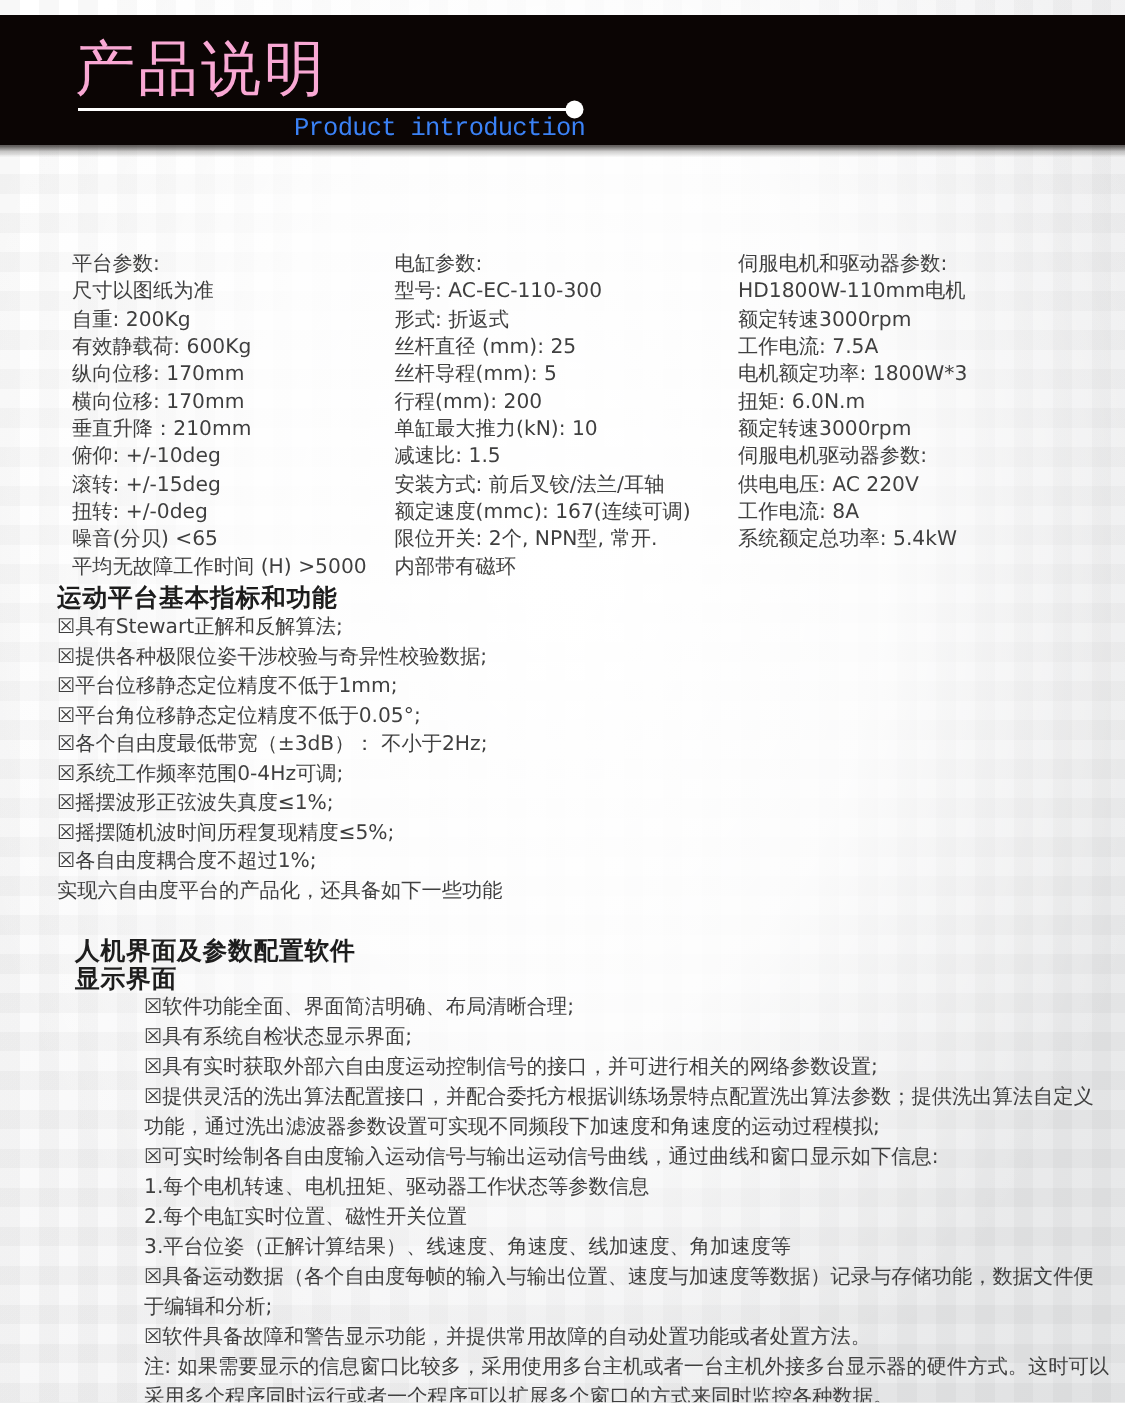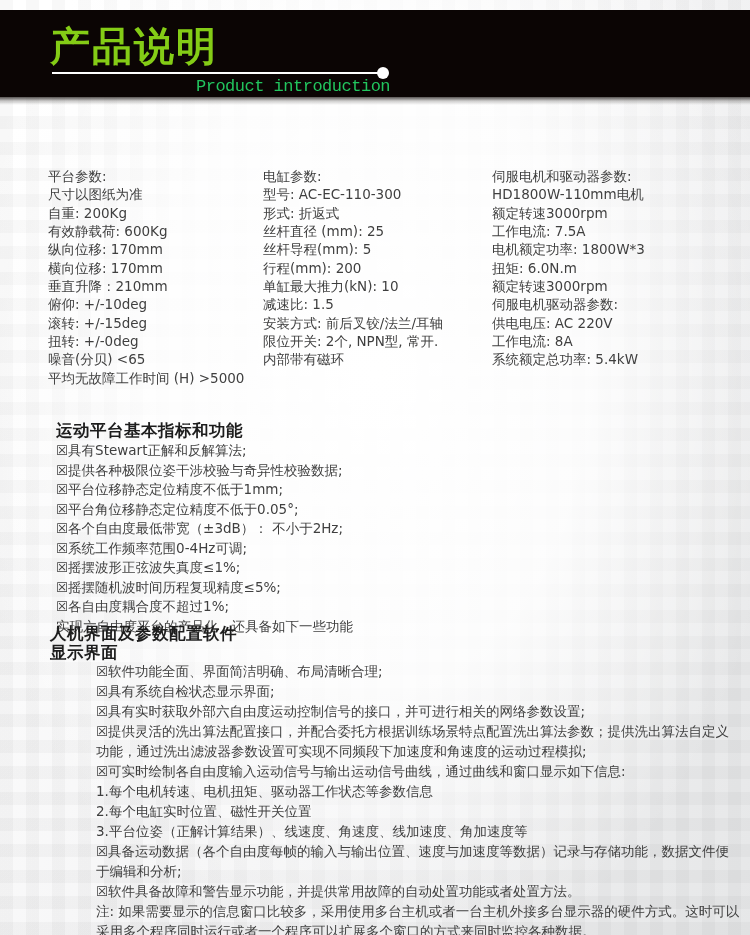--- a/index.html
+++ b/index.html
@@ -18,44 +18,44 @@
   .banner {
     position:absolute; top:10px; left:0; width:750px; height:87px;
     background:#0b0504;
   }
   .banner::after {
     content:""; position:absolute; left:0; top:100%; width:100%; height:8px;
     background:linear-gradient(to bottom, rgba(60,56,54,0.85), rgba(120,118,116,0.35) 50%, rgba(150,150,150,0));
   }
   .banner h1 {
     position:absolute; left:50px; top:11px;
-    font-size:40px; font-weight:700; color:#84cc16; letter-spacing:2px;
+    font-size:40px; font-weight:400; color:#f9a8d4; letter-spacing:2px;
     line-height:50px; white-space:nowrap;
   }
   .rule {
     position:absolute; left:52px; top:62px; width:330px; height:2px; background:#ffffff;
   }
   .rule .dot {
     position:absolute; right:-7px; top:-5px; width:12px; height:12px;
     border-radius:50%; background:#ffffff;
   }
   .subtitle {
     position:absolute; left:196px; top:67px;
     font-family:"Liberation Mono","DejaVu Sans Mono",monospace;
-    font-size:17px; letter-spacing:-0.5px; color:#22c55e; white-space:nowrap;
+    font-size:17px; letter-spacing:-0.5px; color:#3b82f6; white-space:nowrap;
   }
   
   .specs { position:absolute; top:131px; left:0; width:750px; }
   .col { position:absolute; top:0; font-size:13.5px; line-height:18.35px; color:#3f3f3f;margin-top:36px; }
   .col .spec-line { white-space:nowrap; }
   .col-platform { left:48px; }
   .col-cylinder { left:263px; }
   .col-servo    { left:492px; }
   
-  .motion { position:absolute; top:388px; left:56px; width:670px;margin-top:32px; }
+  .motion { position:absolute; top:388px; left:38px; width:670px; }
   .hmi    { position:absolute; top:623px; left:50px; width:690px; }
   .sec-heading { font-size:16.5px; font-weight:700; color:#1d1d1d; line-height:21px; letter-spacing:0.5px; }
   .sec-subheading { font-size:16.5px; font-weight:700; color:#1d1d1d; line-height:17px; letter-spacing:0.5px; }
   .motion .item { font-size:13.5px; line-height:19.5px; color:#3f3f3f; }
   .hmi .item    { font-size:13.5px; line-height:20px;   color:#3f3f3f;margin-left:46px; }
   .item .box { color:#3f3f3f; }
   .sec-footer { font-size:13.5px; line-height:19.5px; color:#3f3f3f; }
 </style>
 </head>
 <body>
@@ -91,20 +91,21 @@
       <div class="spec-line">电缸参数:</div>
       <div>
           <div class="spec-line">型号: AC-EC-110-300</div>
           <div class="spec-line">形式: 折返式</div>
           <div class="spec-line">丝杆直径 (mm): 25</div>
           <div class="spec-line">丝杆导程(mm): 5</div>
           <div class="spec-line">行程(mm): 200</div>
           <div class="spec-line">单缸最大推力(kN): 10</div>
           <div class="spec-line">减速比: 1.5</div>
           <div class="spec-line">安装方式: 前后叉铰/法兰/耳轴</div>
+          <div class="spec-line">额定速度(mmc): 167(连续可调)</div>
           <div class="spec-line">限位开关: 2个, NPN型, 常开.</div>
           <div class="spec-line">内部带有磁环</div>
         </div>
     </div>
     <div class="col col-servo">
       <div class="spec-line">伺服电机和驱动器参数:</div>
       <div>
           <div class="spec-line">HD1800W-110mm电机</div>
           <div class="spec-line">额定转速3000rpm</div>
           <div class="spec-line">工作电流: 7.5A</div>

